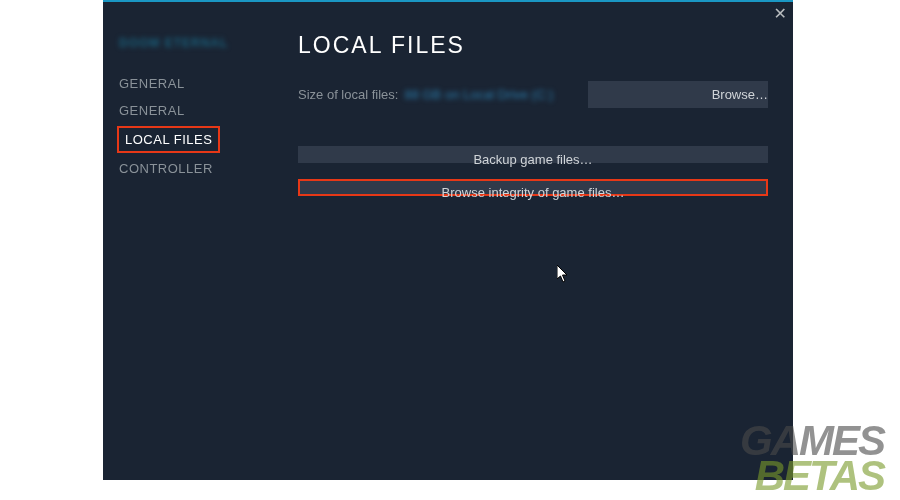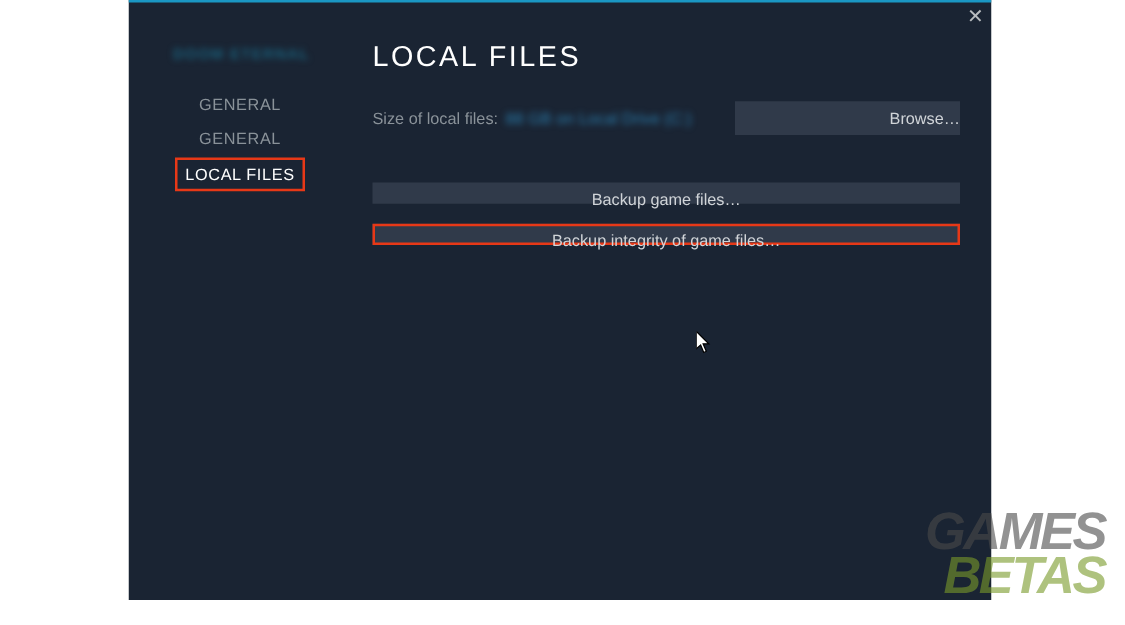--- a/index.html
+++ b/index.html
@@ -32,21 +32,20 @@
       font-size: 16px;
       font-weight: 300;
       cursor: pointer;
       line-height: 1;
     }
     .sidebar {
       position: absolute;
       left: 14px;
       top: 34px;
       width: 150px;
-      text-align: center;
     }
     .game-title {
       color: #1a5f7a;
       font-size: 12px;
       font-weight: bold;
       letter-spacing: 1px;
       filter: blur(2.5px);
       margin-bottom: 20px;
       padding-left: 2px;
     }
@@ -128,21 +127,21 @@
       top: 263px;
       pointer-events: none;
     }
     .cursor svg {
       width: 14px;
       height: 18px;
     }
     .watermark {
       position: absolute;
       right: 16px;
-      bottom: 22px;
+      bottom: 6px;
       text-align: right;
       line-height: 0.85;
       font-weight: 900;
       font-style: italic;
       opacity: 0.6;
     }
     .wm-games {
       color: #4a4a4a;
       font-size: 42px;
       letter-spacing: -2px;
@@ -157,33 +156,34 @@
 <body>
 
 <div class="dialog">
   <span class="close-x">✕</span>
 
   <div class="sidebar">
     <div class="game-title">DOOM ETERNAL</div>
     <span class="nav-item">GENERAL</span>
     <span class="nav-item">GENERAL</span>
     <span class="nav-item active">LOCAL FILES</span>
+    <span class="nav-item">CONTROLLER</span>
   </div>
 
   <div class="main">
     <div class="page-title">LOCAL FILES</div>
 
     <div class="size-row">
       <span class="size-label">Size of local files:</span>
       <span class="size-value">88 GB on Local Drive (C:)</span>
       <button class="browse-btn">Browse…</button>
     </div>
 
     <button class="action-btn">Backup game files…</button>
-    <button class="action-btn highlight-red">Backup integrity of game files…</button>
+    <button class="action-btn highlight-red">Browse integrity of game files…</button>
   </div>
 
   <div class="cursor">
     <svg viewBox="0 0 14 18">
       <path d="M0 0 L0 14 L3.5 11 L6 17 L8 16 L5.5 10 L10 10 Z" fill="#ffffff" stroke="#000000" stroke-width="1"></path>
     </svg>
   </div>
 </div>
 
 <div class="watermark">

